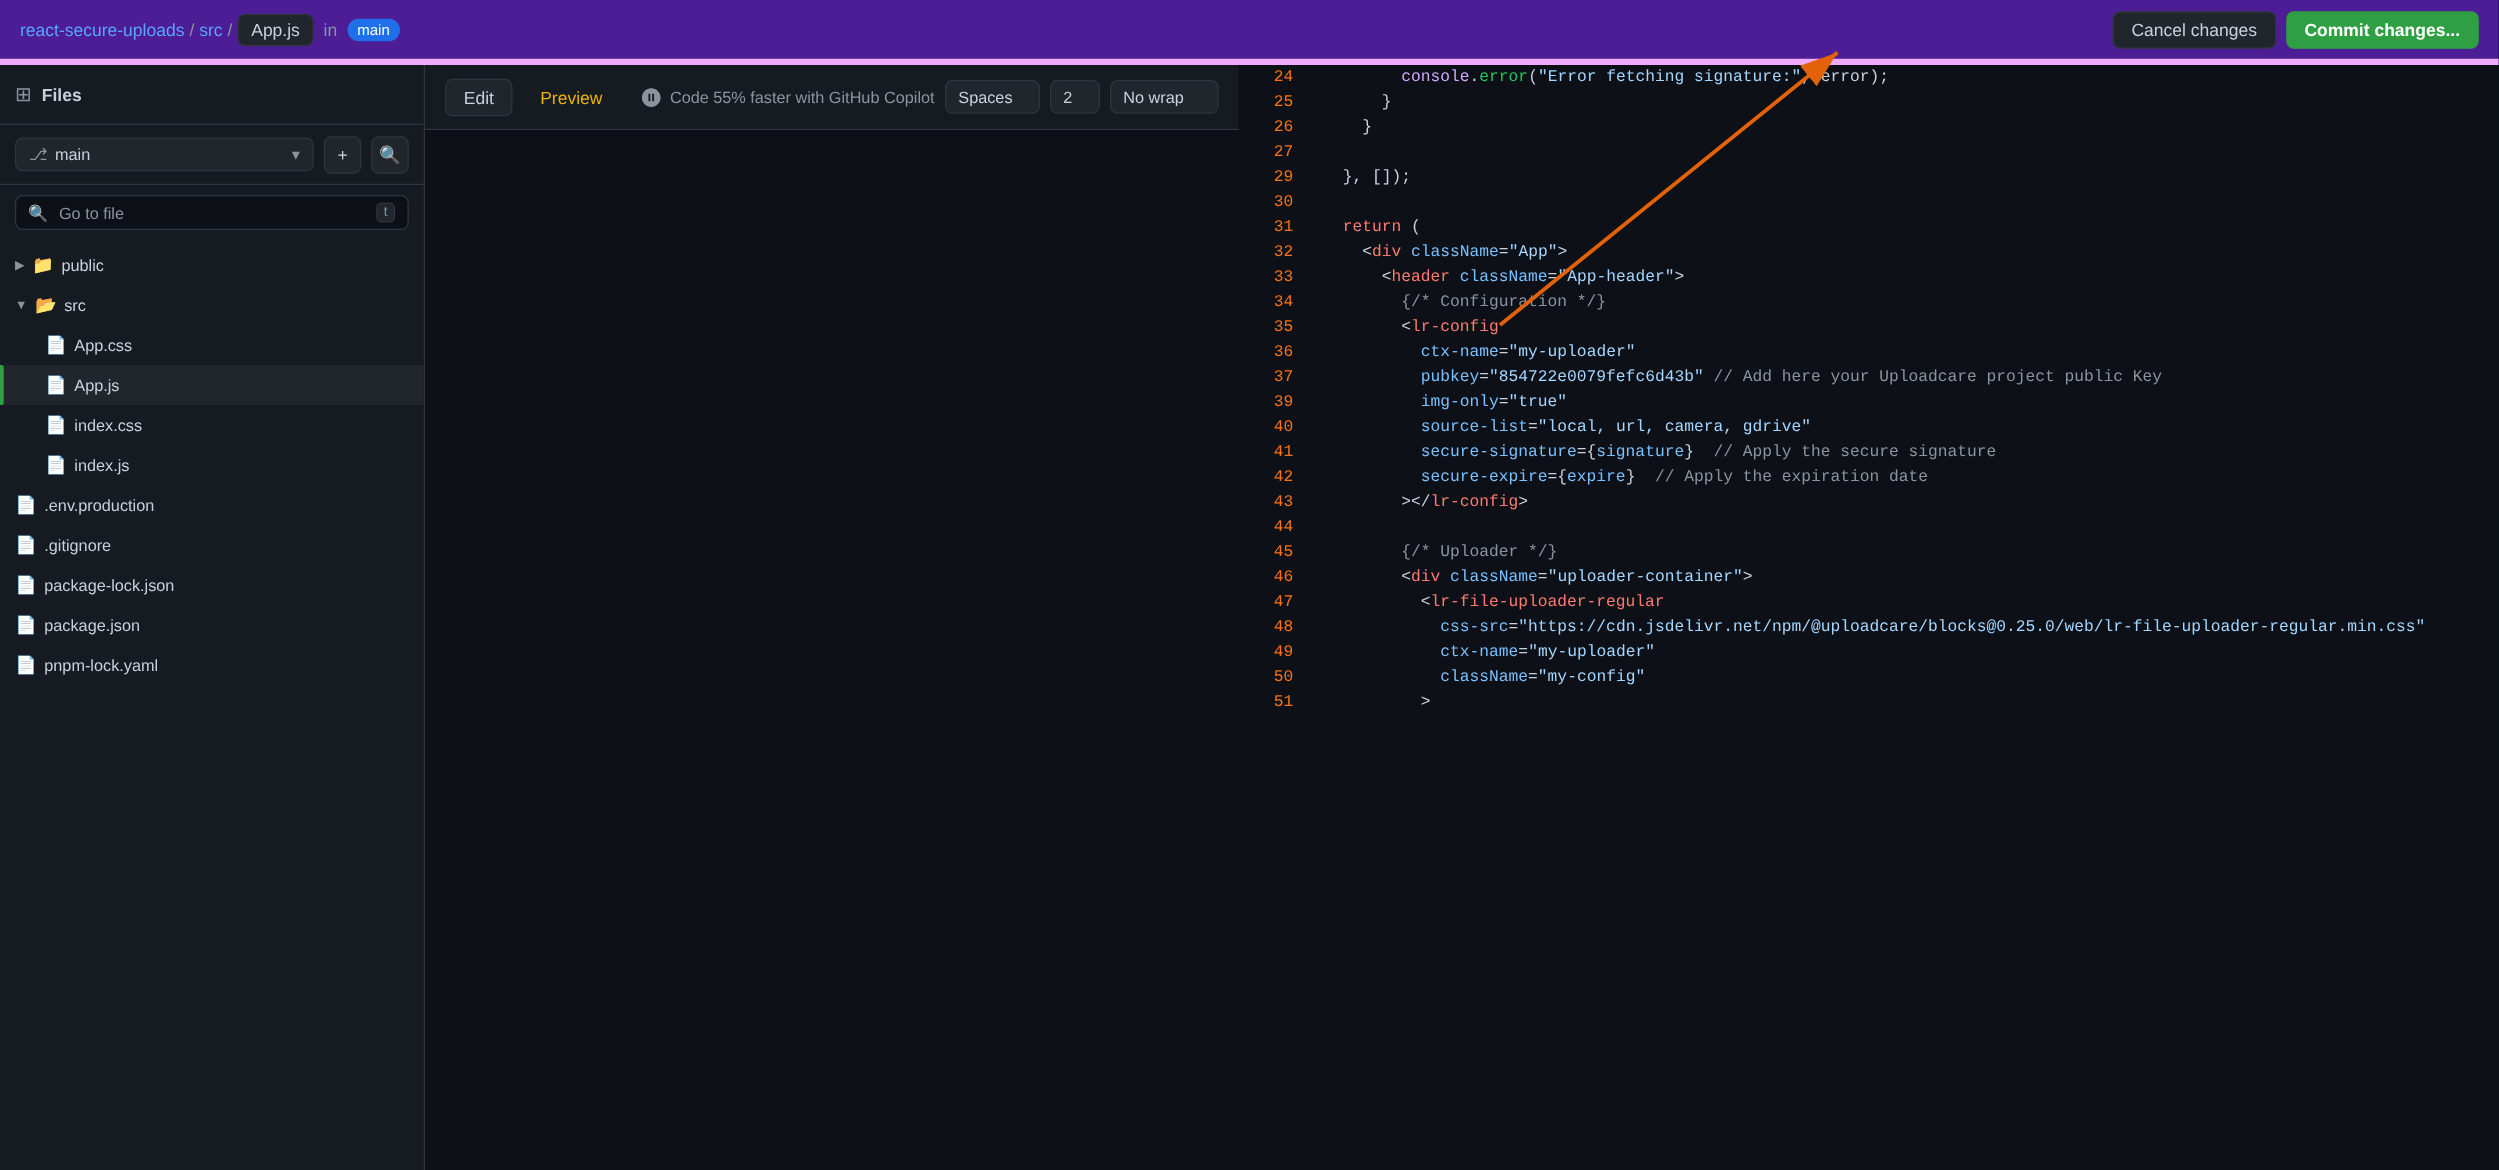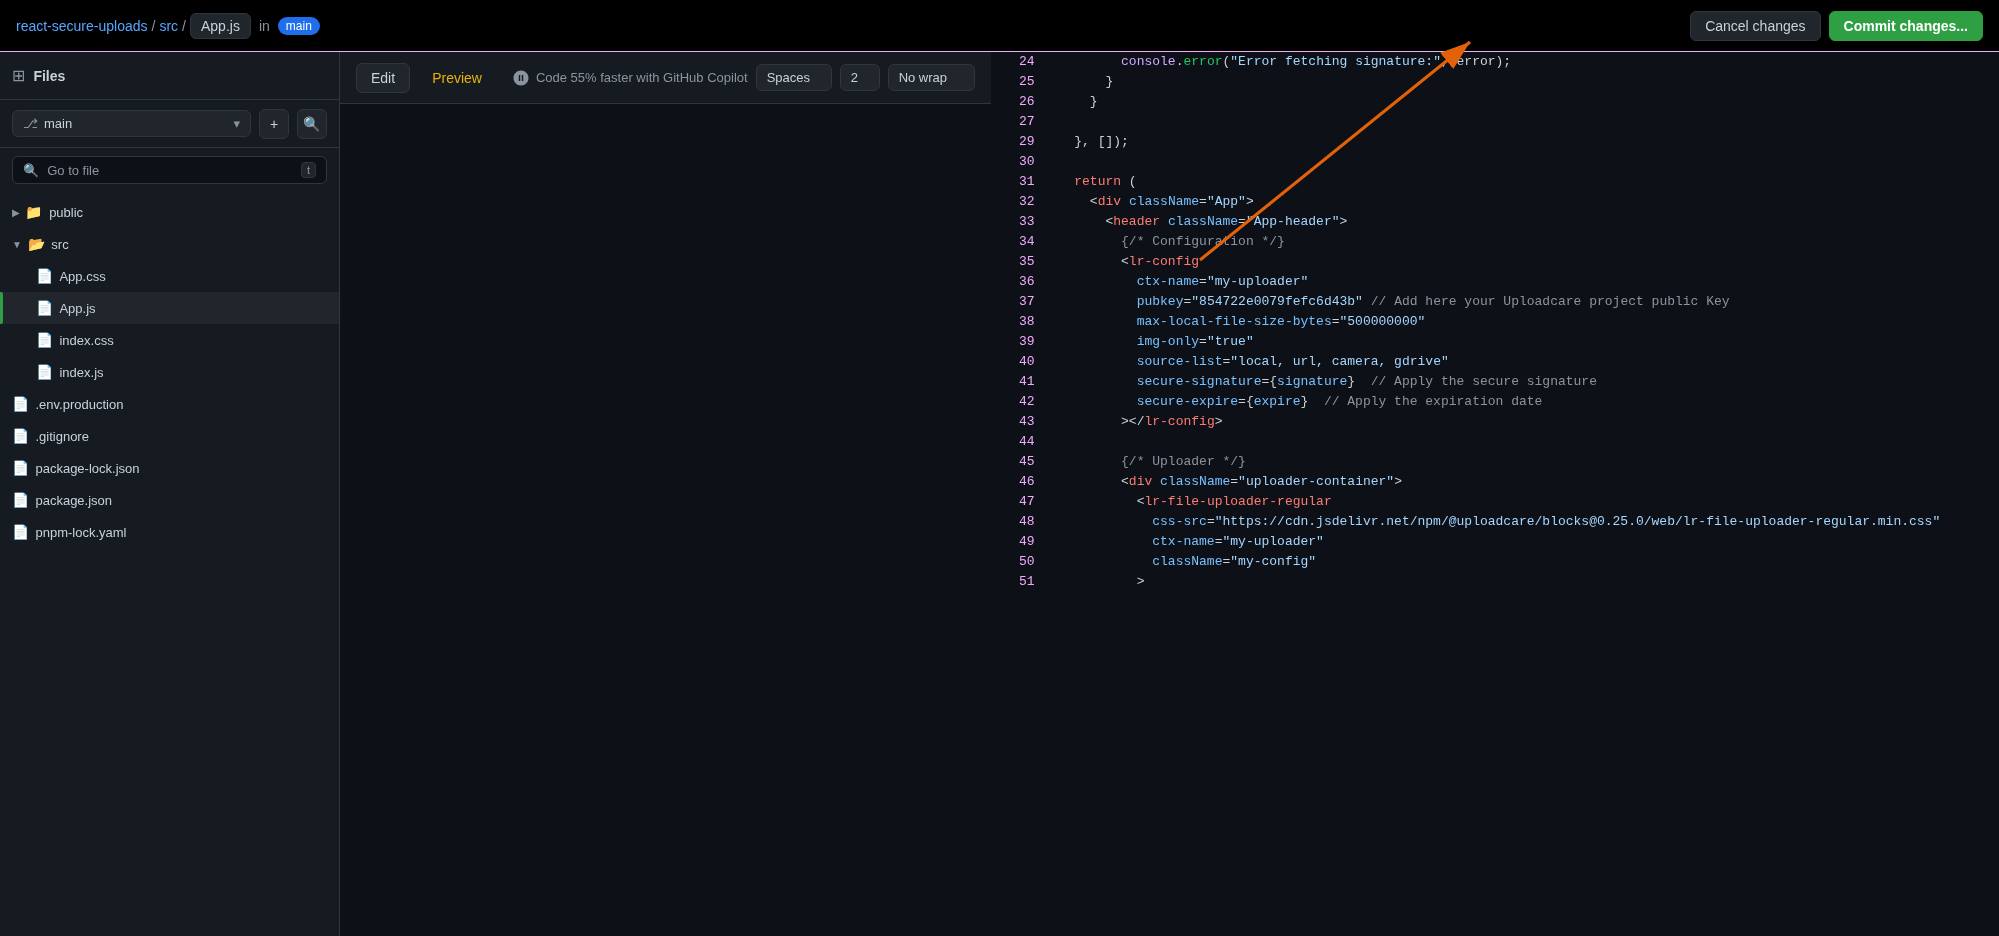--- a/index.html
+++ b/index.html
@@ -11,22 +11,22 @@
       width: 1999px;
       overflow: hidden;
       font-size: 14px;
     }
 
     
     .top-bar {
       display: flex;
       align-items: center;
       height: 52px;
-      background: #000000;
-      border-bottom: 1px solid #f0abfc;
+      background: #4c1d95;
+      border-bottom: 5px solid #f0abfc;
       padding: 0 16px;
       gap: 8px;
     }
     .top-bar-left {
       display: flex;
       align-items: center;
       gap: 4px;
       flex: 1;
     }
     .breadcrumb {
@@ -295,21 +295,21 @@
       line-height: 20px;
     }
     .code-line {
       display: flex;
       min-height: 20px;
     }
     .line-num {
       min-width: 60px;
       text-align: right;
       padding: 0 16px 0 8px;
-      color: #f0abfc;
+      color: #f97316;
       user-select: none;
       flex-shrink: 0;
     }
     .line-content {
       flex: 1;
       padding: 0 8px;
       white-space: pre;
       color: #c9d1d9;
     }
 
@@ -516,24 +516,20 @@
       <div class="code-line">
         <span class="line-num">36</span>
         <span class="line-content">          <span class="c-attr">ctx-name</span>=<span class="c-str">"my-uploader"</span></span>
       </div>
 
       <div class="code-line">
         <span class="line-num">37</span>
         <span class="line-content">          <span class="c-attr">pubkey</span>=<span class="c-str">"854722e0079fefc6d43b"</span> <span class="c-comment">// Add here your Uploadcare project public Key</span></span>
       </div>
 
-      <div class="code-line">
-        <span class="line-num">38</span>
-        <span class="line-content">          <span class="c-attr">max-local-file-size-bytes</span>=<span class="c-str">"500000000"</span></span>
-      </div>
 
       <div class="code-line">
         <span class="line-num">39</span>
         <span class="line-content">          <span class="c-attr">img-only</span>=<span class="c-str">"true"</span></span>
       </div>
 
       <div class="code-line">
         <span class="line-num">40</span>
         <span class="line-content">          <span class="c-attr">source-list</span>=<span class="c-str">"local, url, camera, gdrive"</span></span>
       </div>

